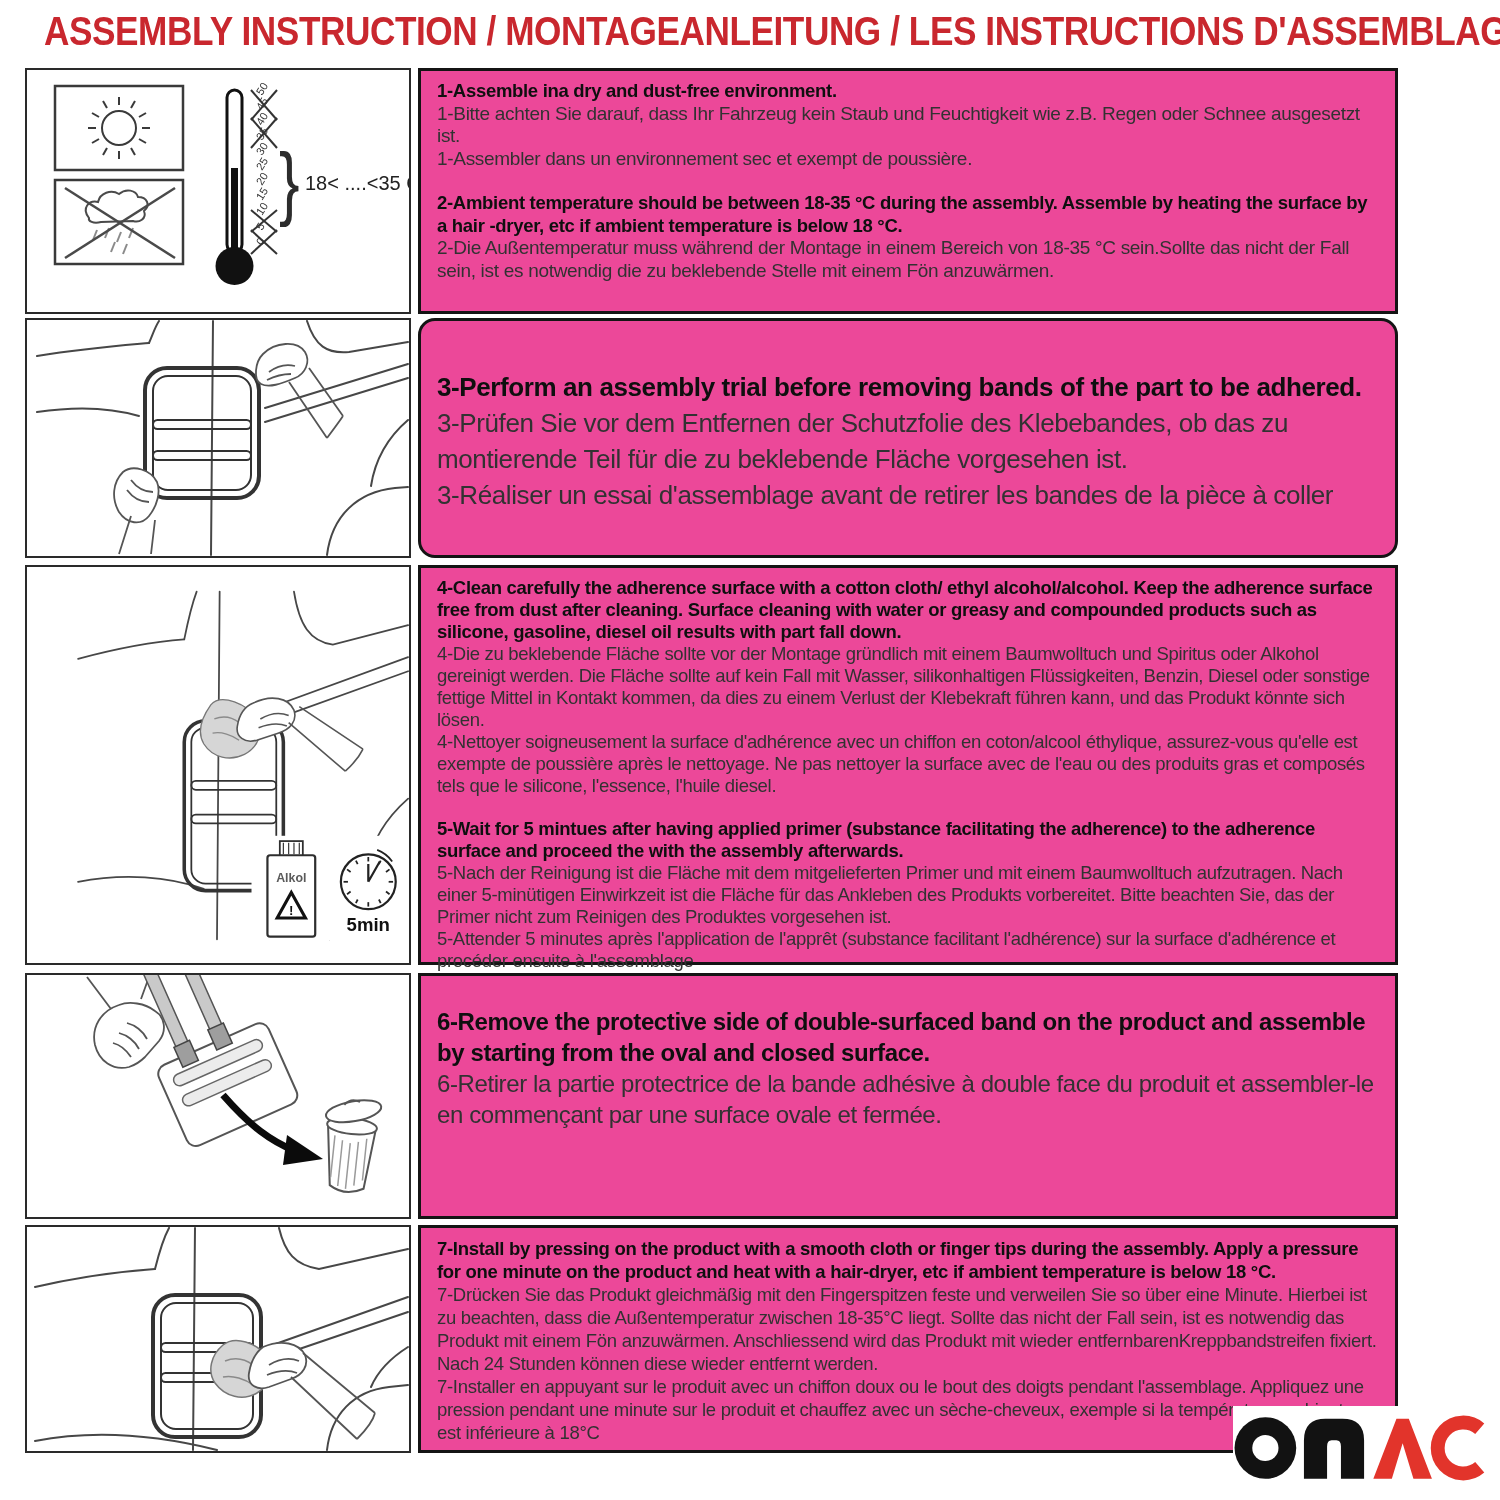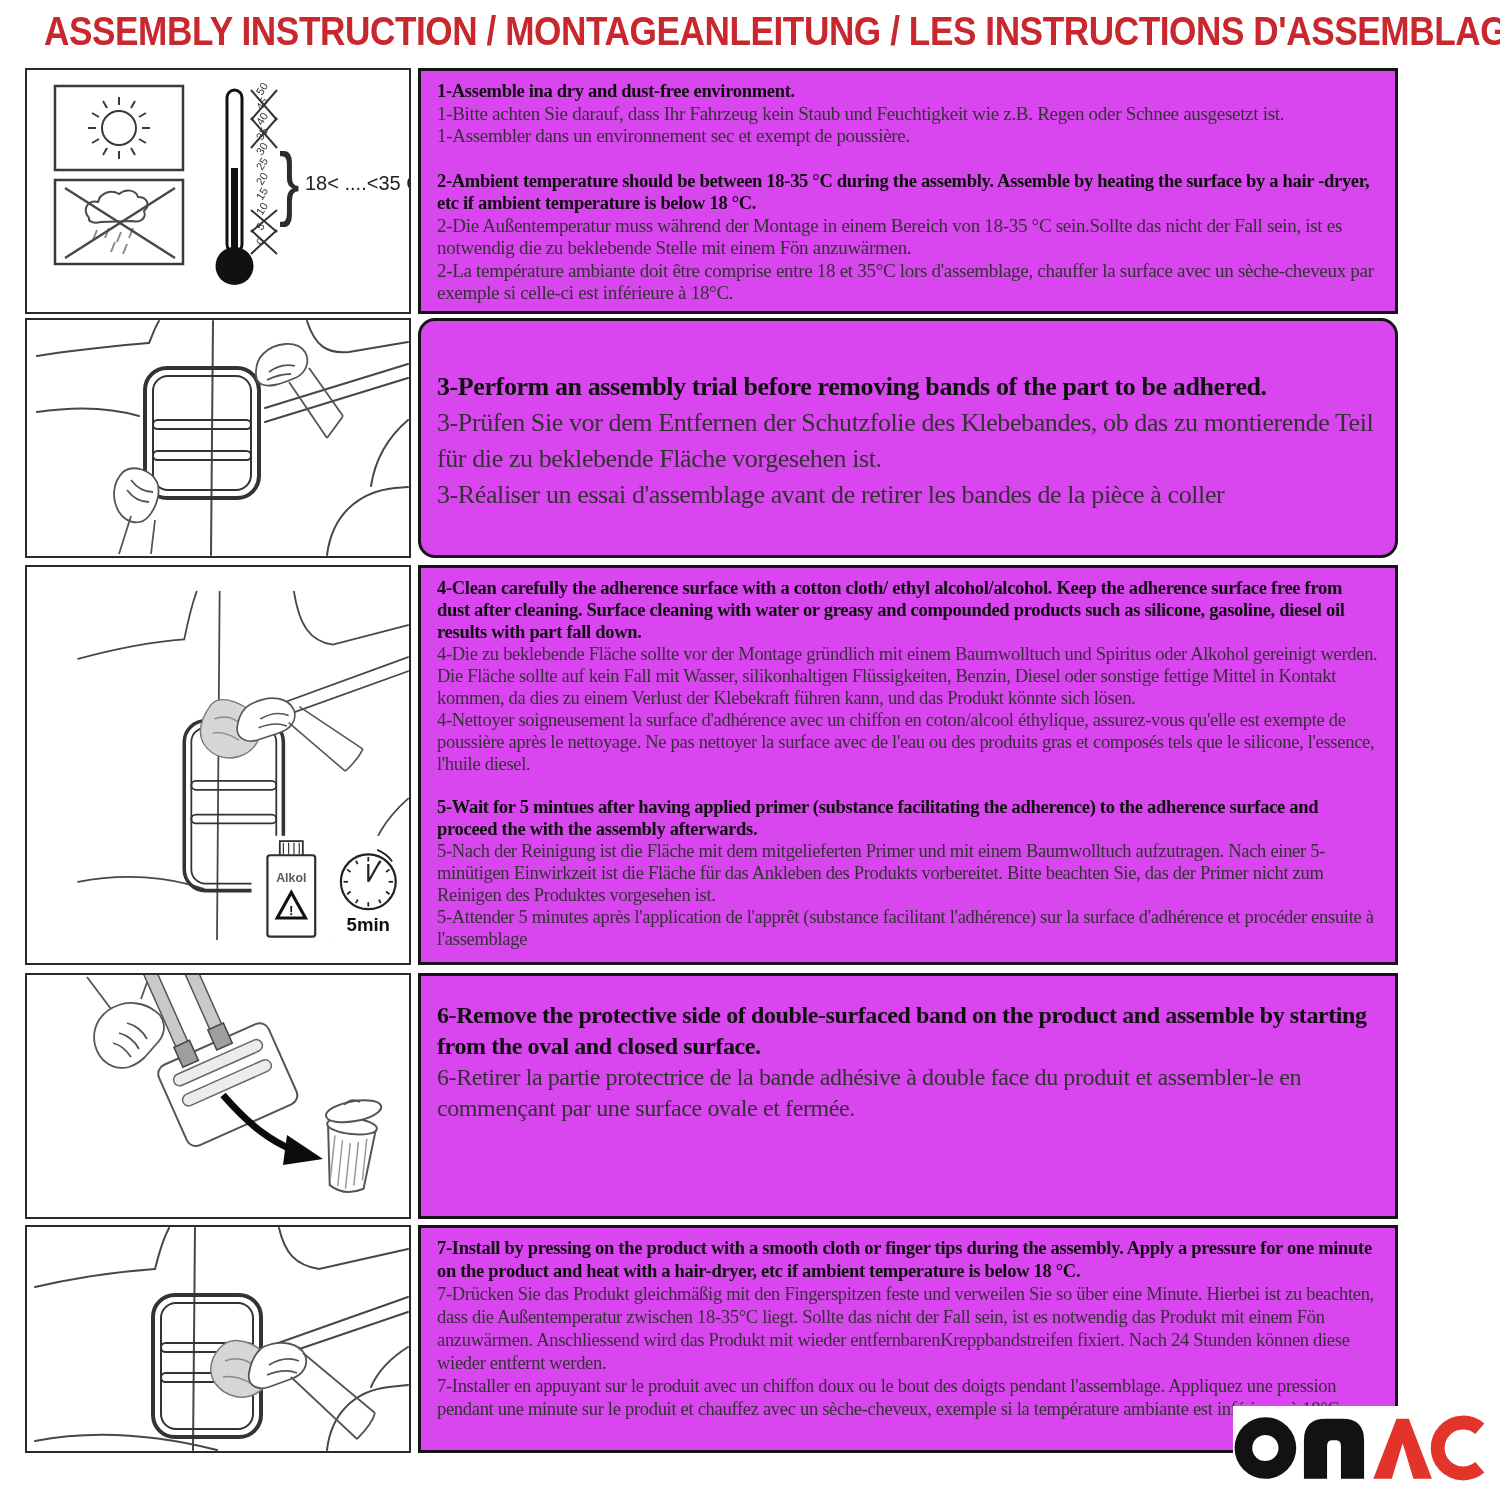--- a/index.html
+++ b/index.html
@@ -2,33 +2,33 @@
 <html><head>
 <meta charset="utf-8">
 <style>
   html,body{margin:0;padding:0;background:#ffffff;}
   #page{position:relative;width:1500px;height:1500px;background:#fff;overflow:hidden;
         font-family:"Liberation Sans", sans-serif;color:#222;}
   .title{position:absolute;left:44px;top:9px;font-size:40px;font-weight:700;color:#c9272e;
          white-space:nowrap;letter-spacing:-0.5px;transform:scaleX(0.88);transform-origin:0 0;}
   .imgbox{position:absolute;left:25px;width:386px;border:2px solid #2a2a2a;background:#fff;box-sizing:border-box;}
   .imgbox svg{display:block;width:100%;height:100%;}
-  .txtbox{position:absolute;left:418px;width:980px;border:3px solid #141414;background:#d946ef;
-          box-sizing:border-box;padding:9px 16px;font-family:Liberation Serif, serif;}
+  .txtbox{position:absolute;left:418px;width:980px;border:3px solid #141414;background:#ec4899;
+          box-sizing:border-box;padding:9px 16px;}
   .txtbox p{margin:0;color:#323232;}
   p.b{font-weight:700;color:#0f0f0f;}
   .t-s1 p{font-size:19px;line-height:22.5px;letter-spacing:-0.3px;}
   .t-s1 p.b{font-size:18.5px;}
   .t-s1 .gap{margin-top:22px;}
   .t-s3 p{font-size:18.5px;line-height:22px;letter-spacing:-0.3px;}
   .t-s3 .gap{margin-top:21px;}
   .t-s5 p{font-size:18.5px;line-height:23px;letter-spacing:-0.3px;}
   .t-lg{padding-top:48px;}
   .t-lg p{font-size:26px;line-height:36px;letter-spacing:-0.4px;}
-  .t-md{padding-top:24px;}
+  .t-md{padding-top:30px;}
   .t-md p{font-size:24px;line-height:31px;letter-spacing:-0.4px;}
   .logo{position:absolute;left:1233px;top:1406px;width:264px;height:84px;background:#fff;
         display:flex;align-items:center;justify-content:flex-start;}
   .art{stroke:#474747;stroke-width:2;fill:none;stroke-linecap:round;}
 </style>
 </head>
 <body>
 
 <div id="page">
 
@@ -103,21 +103,20 @@
       <text transform="translate(252,140) scale(0.75,1)" font-size="82" fill="#2c2c2c">}</text>
       <text x="278" y="120" font-size="20" fill="#222">18&lt; ....&lt;35 C</text>
     </svg>
   </div>
   <div class="txtbox t-s1" style="top:68px;height:246px;">
     <p class="b">1-Assemble ina dry and dust-free environment.</p>
     <p>1-Bitte achten Sie darauf, dass Ihr Fahrzeug kein Staub und Feuchtigkeit wie z.B. Regen oder Schnee ausgesetzt ist.</p>
     <p>1-Assembler dans un environnement sec et exempt de poussière.</p>
     <p class="b gap">2-Ambient temperature should be between 18-35 °C  during the assembly. Assemble by heating the surface by a hair -dryer, etc if ambient temperature is below 18 °C.</p>
     <p>2-Die Außentemperatur muss während der Montage in einem Bereich von 18-35 °C  sein.Sollte das nicht der Fall sein, ist es notwendig die zu beklebende Stelle mit einem Fön anzuwärmen.</p>
-    <p>2-La température ambiante doit être comprise entre 18 et 35°C lors d'assemblage, chauffer la surface avec un sèche-cheveux par exemple si celle-ci est inférieure à 18°C.</p>
   </div>
 
   <div class="imgbox" style="top:318px;height:240px;">
     <svg viewBox="0 0 382 236" preserveAspectRatio="xMidYMid meet">
       <g class="art">
         <path d="M10,36 C60,28 100,25 122,23"></path>
         <path d="M122,23 C126,14 128,7 132,1"></path>
         <path d="M186,1 L184,235"></path>
         <path d="M280,1 C288,26 300,34 322,32 L381,22"></path>
         <path d="M238,88 L381,44"></path>

